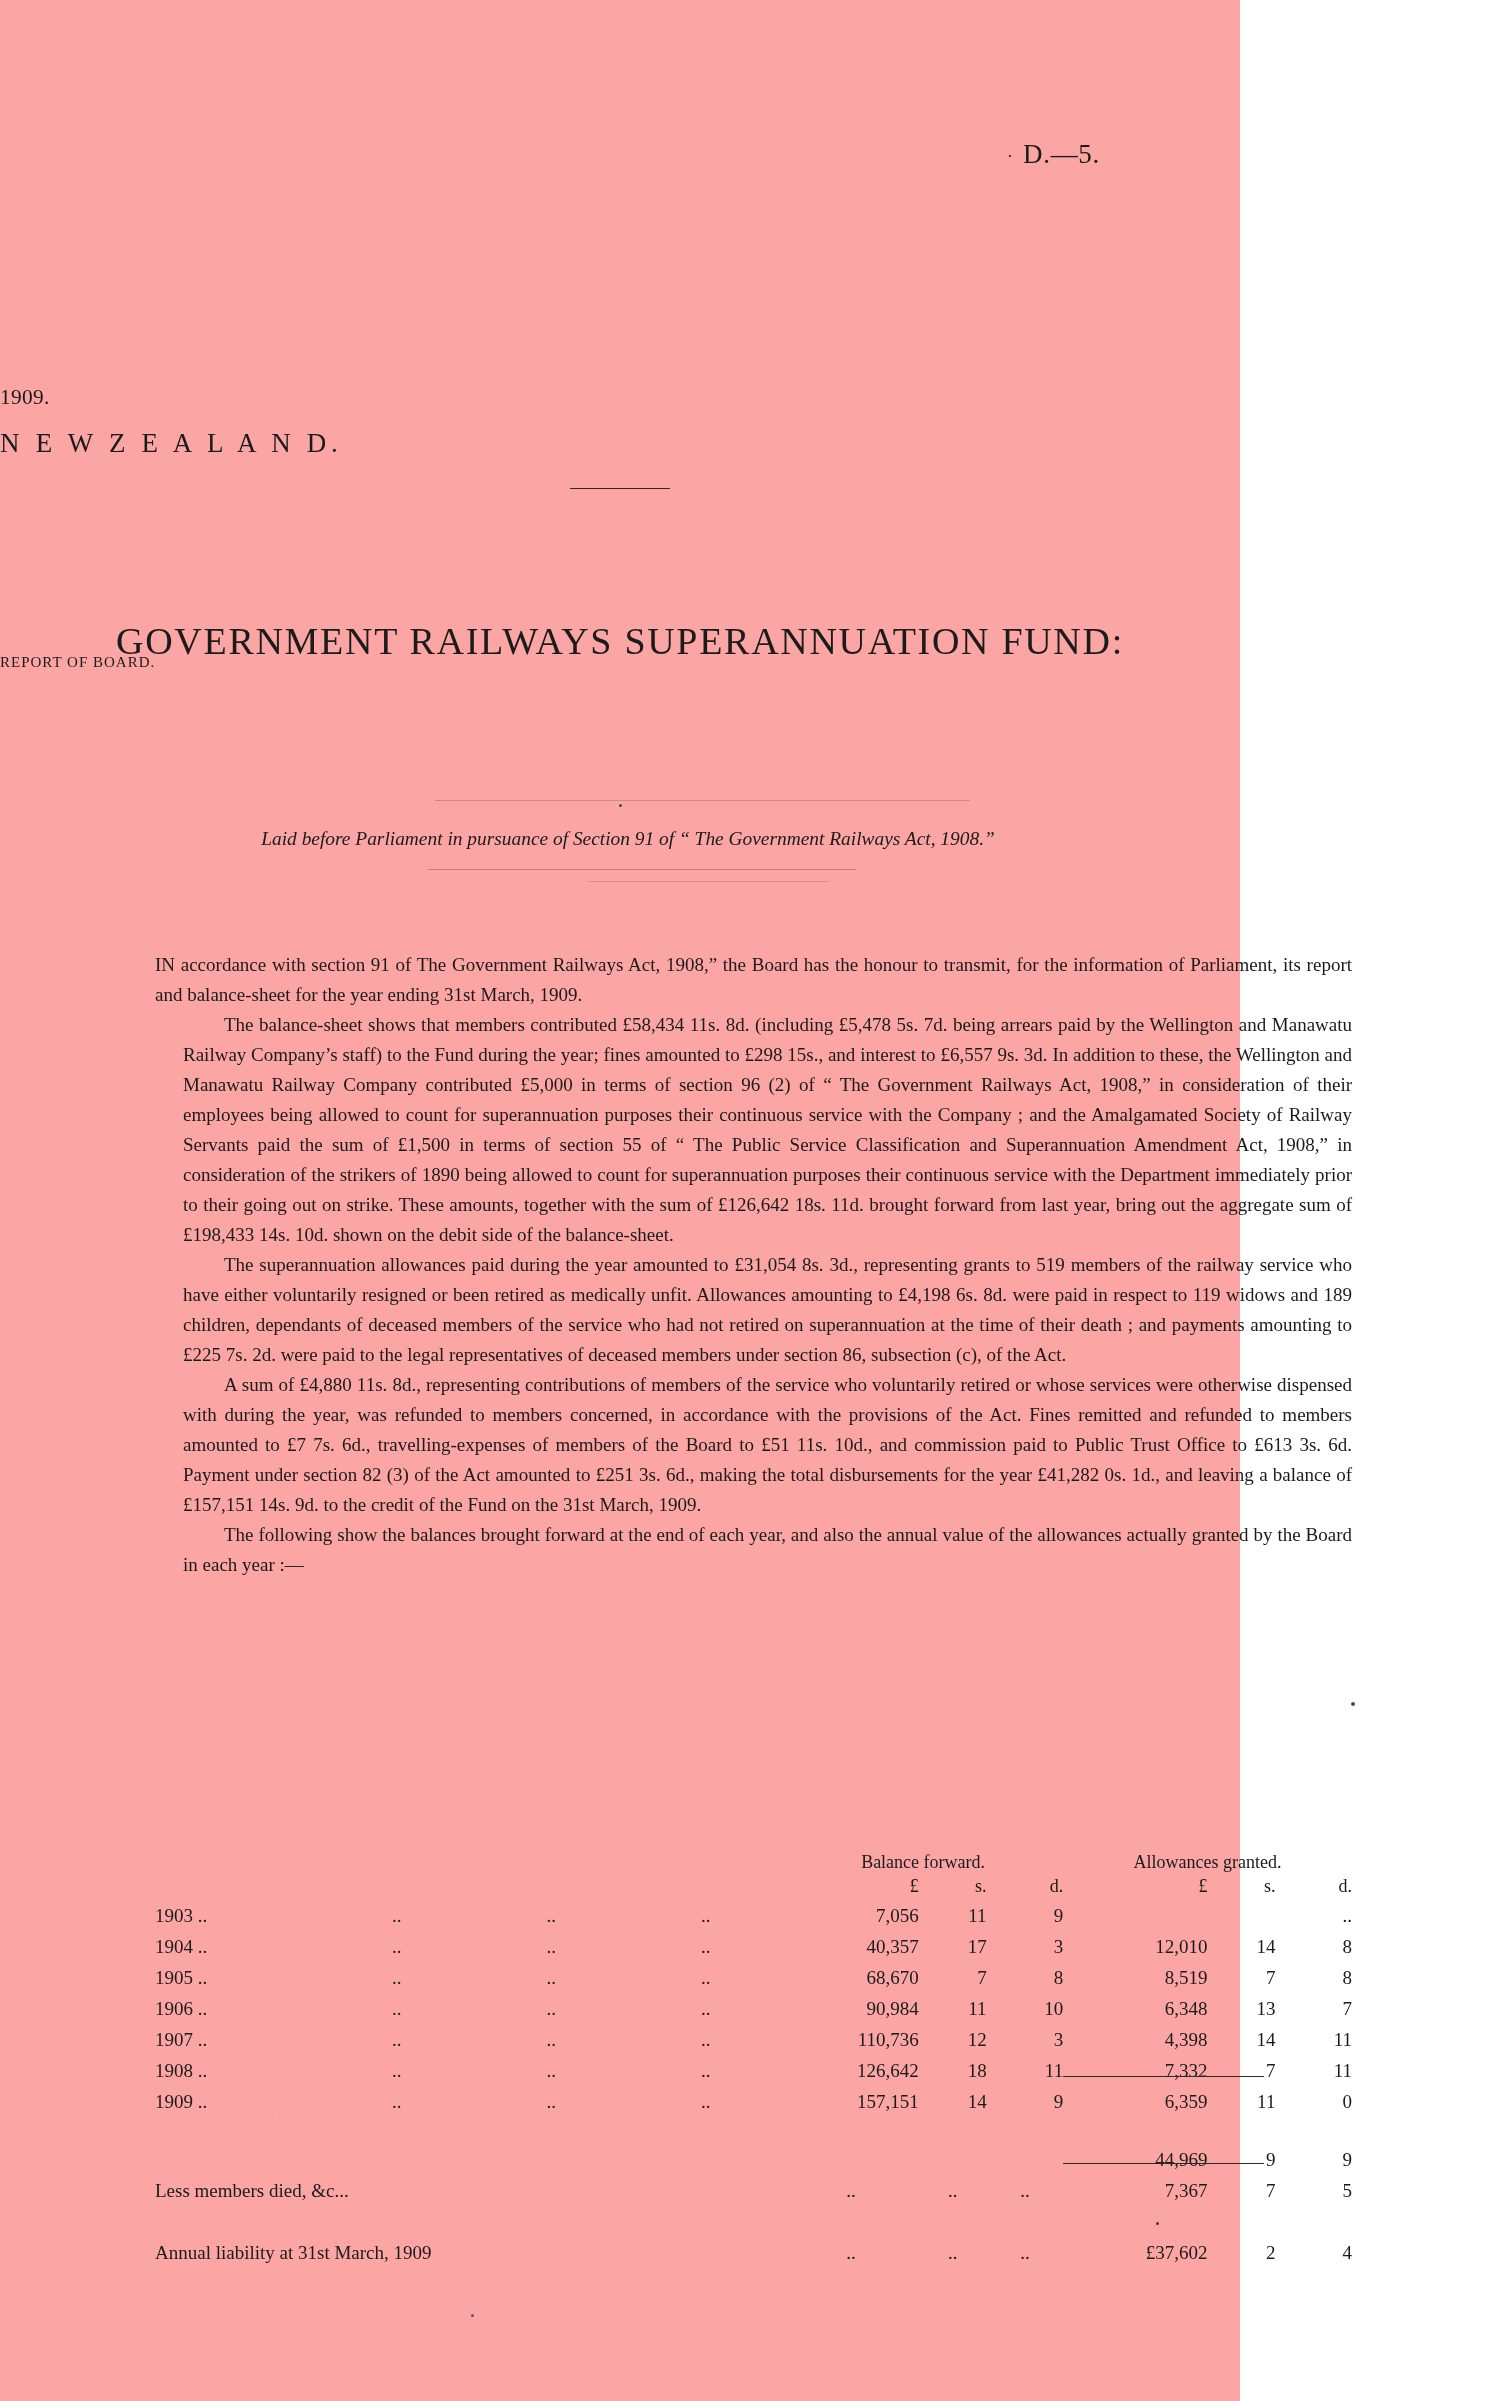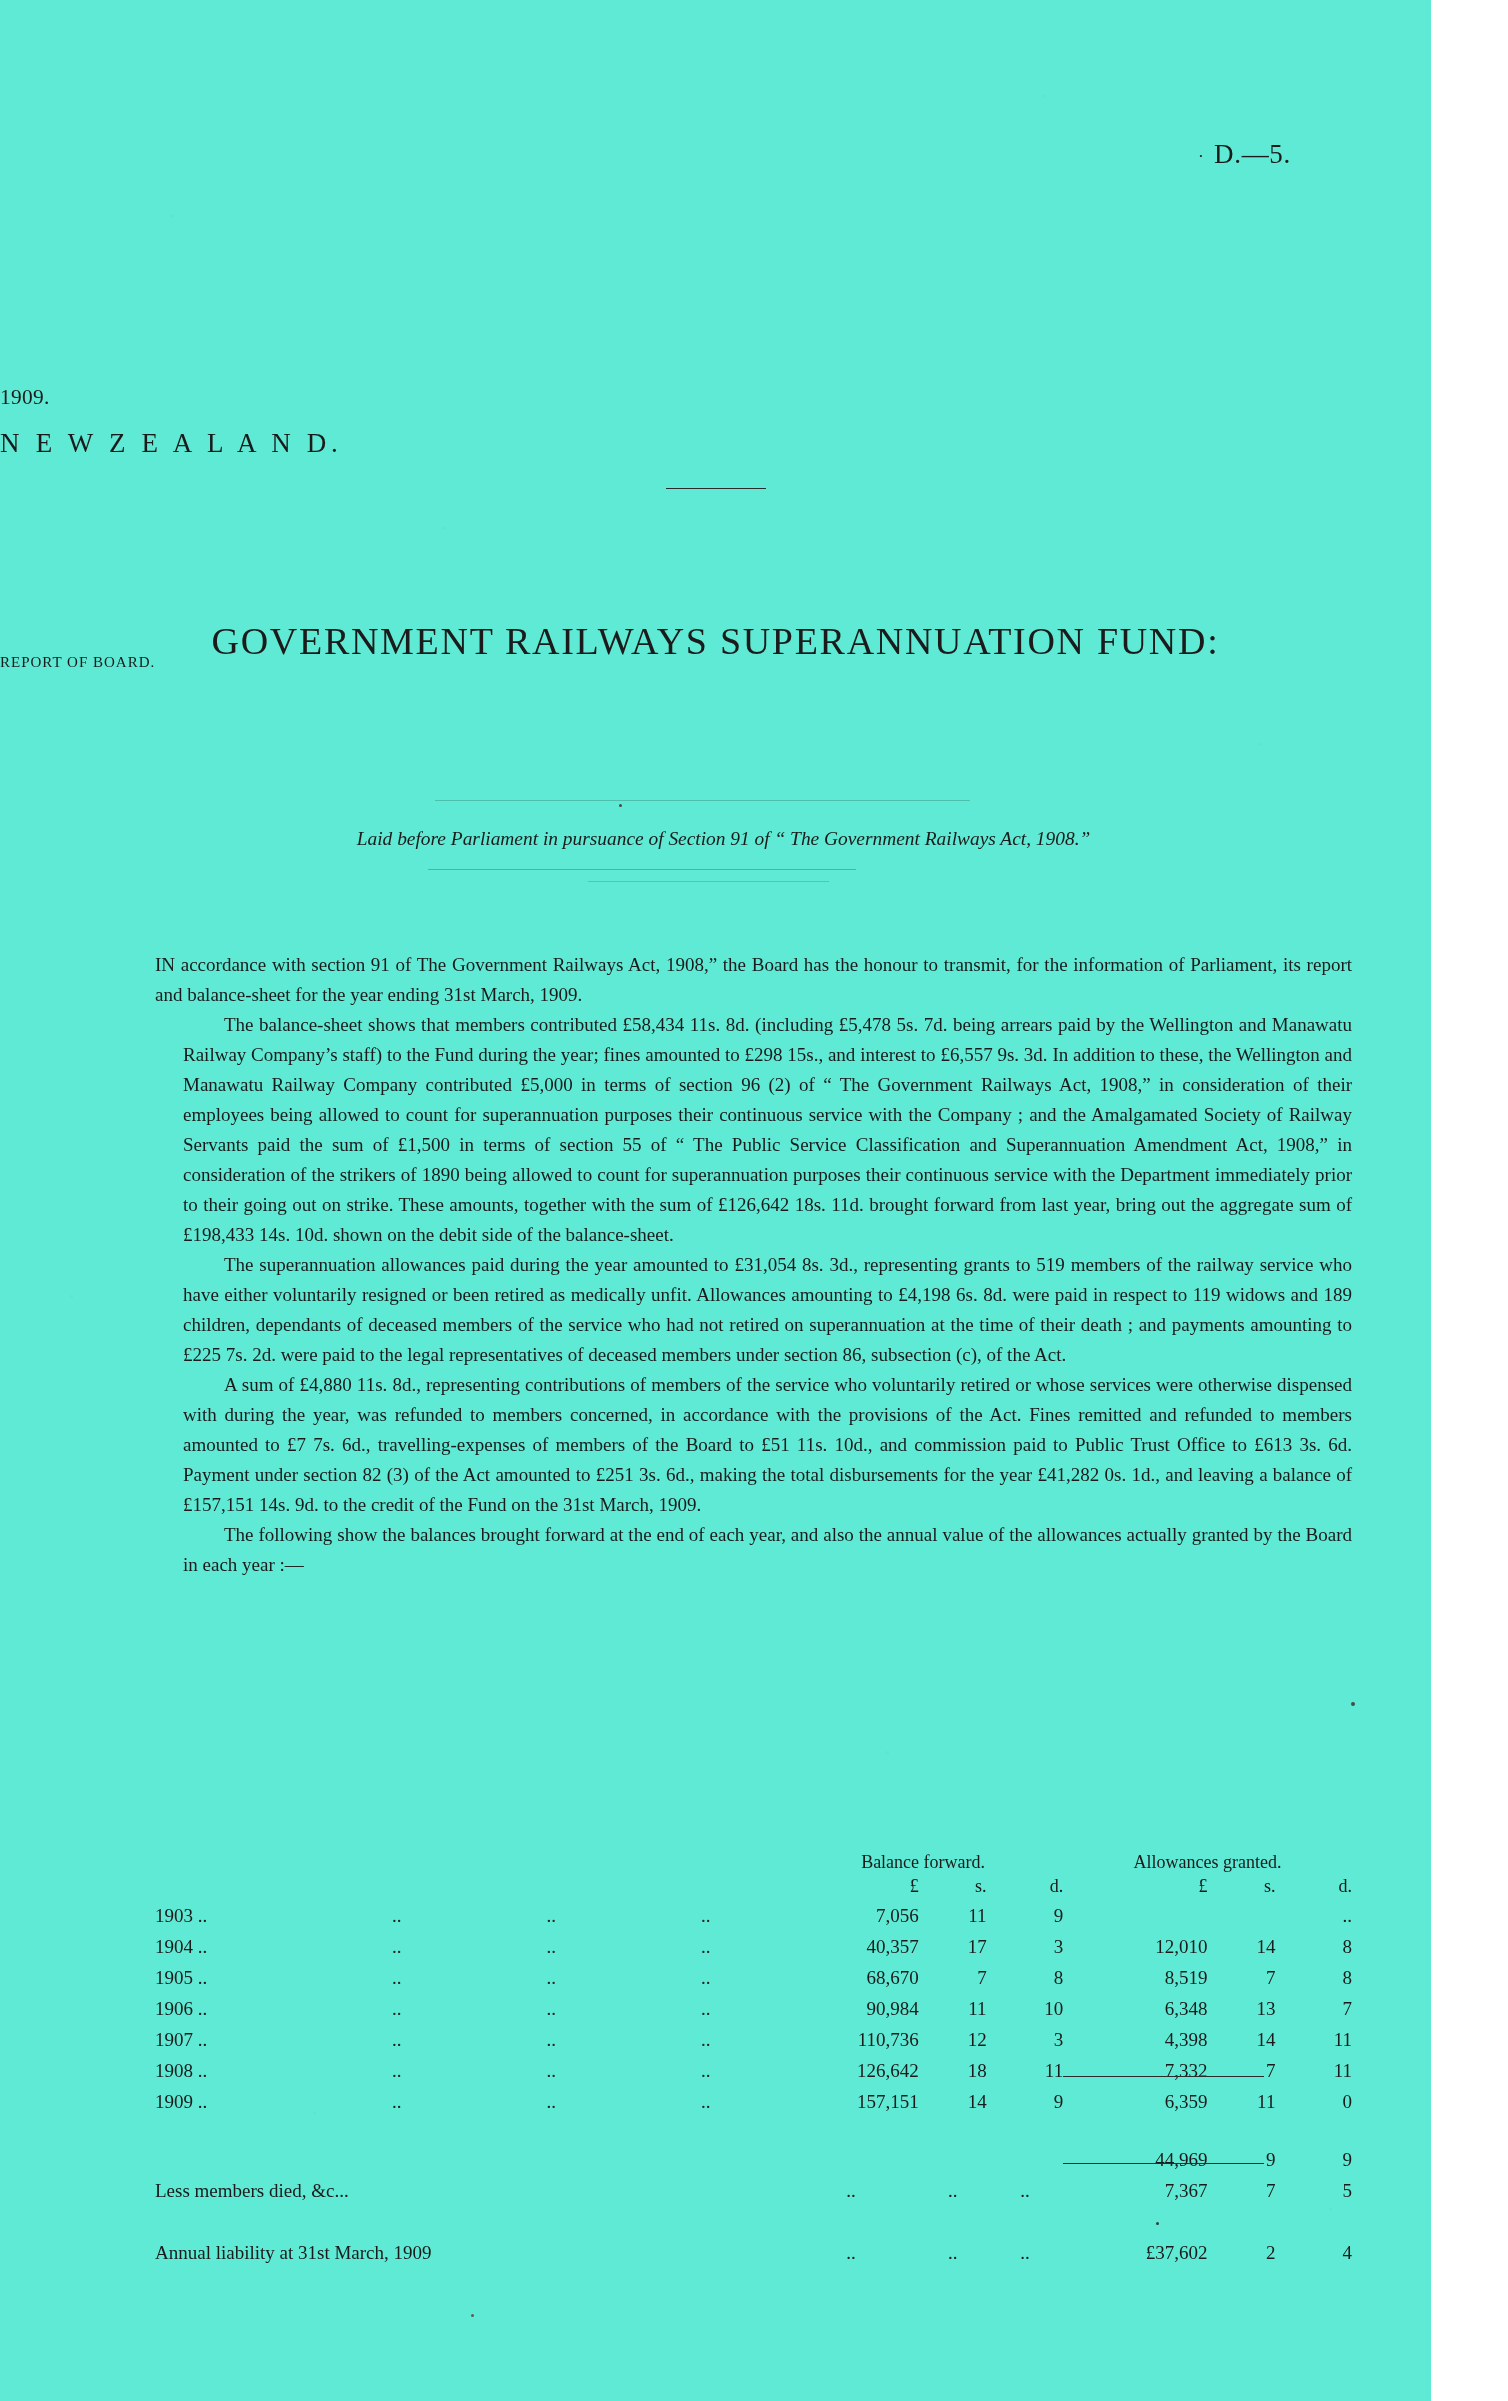--- a/index.html
+++ b/index.html
@@ -11,23 +11,23 @@
     width: 1509px;
     height: 2401px;
     position: relative;
     font-family: "Liberation Serif", serif;
     color: #1b1b1b;
     overflow: hidden;
   }
   .page {
     position: absolute;
     top: 0; left: 0;
-    width: 1431px;
+    width: 1240px;
     height: 2401px;
-    background: #5eead4;
+    background: #fca5a5;
   }
   
   .page::before {
     content: "";
     position: absolute;
     top:0; left:0; right:0; bottom:0;
     background:
       radial-gradient(circle at 12% 9%, rgba(0,0,0,0.025) 0 1.3px, rgba(0,0,0,0) 2px),
       radial-gradient(circle at 73% 4%, rgba(0,0,0,0.02) 0 1.3px, rgba(0,0,0,0) 2px),
       radial-gradient(circle at 31% 22%, rgba(0,0,0,0.02) 0 1.3px, rgba(0,0,0,0) 2px),

